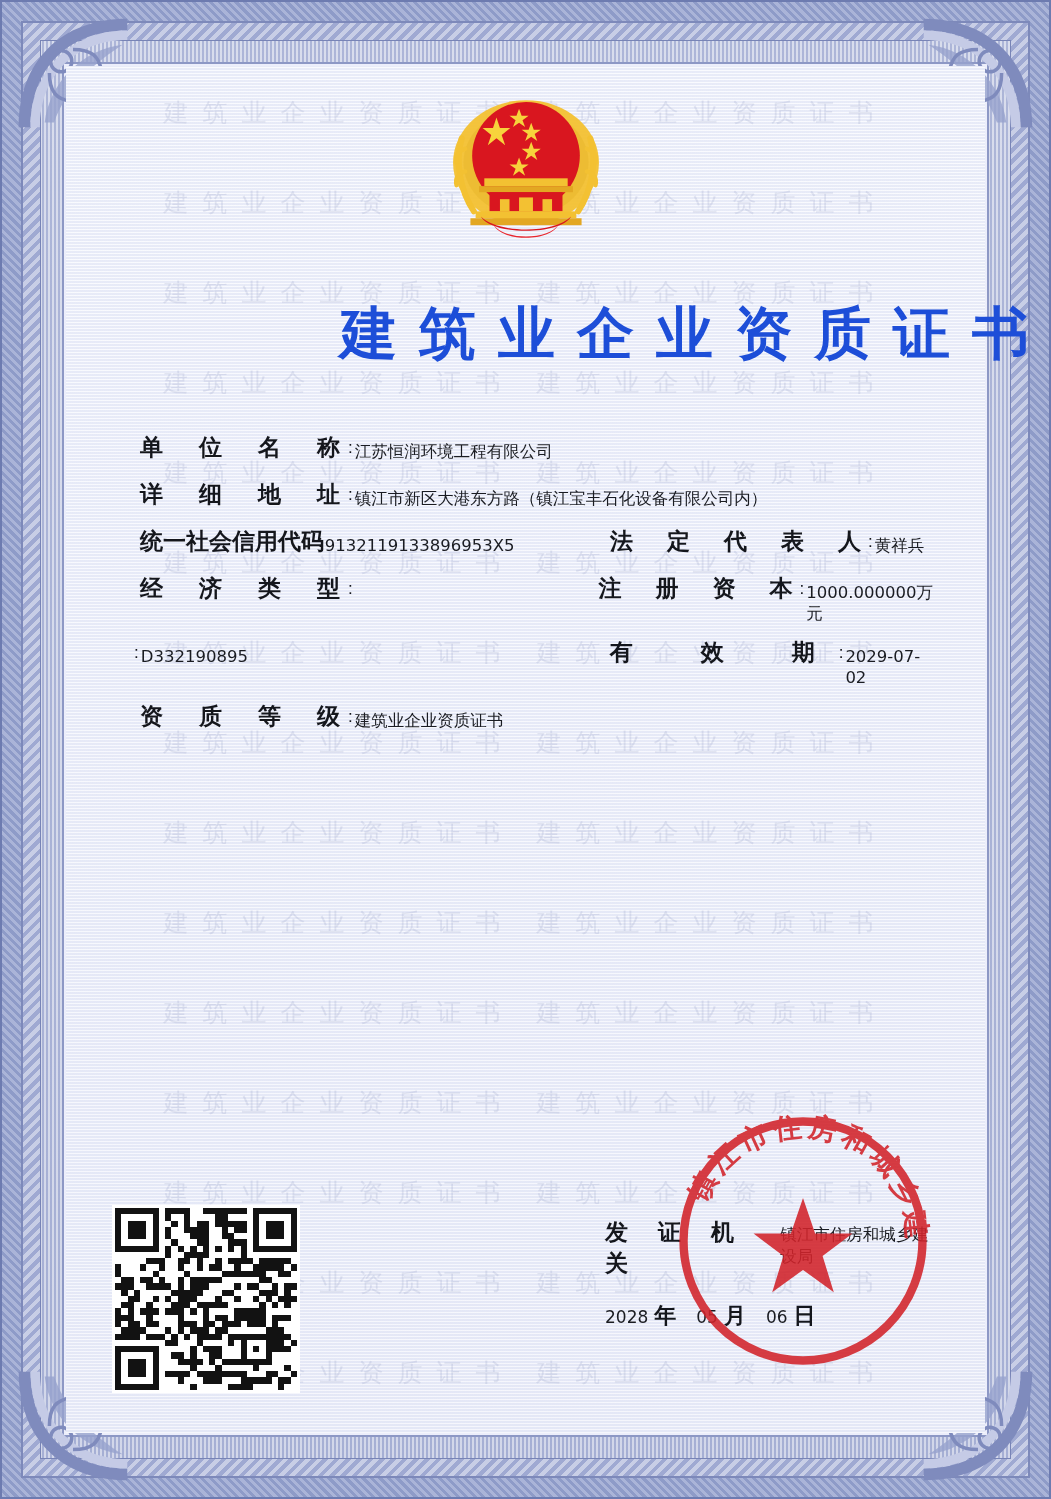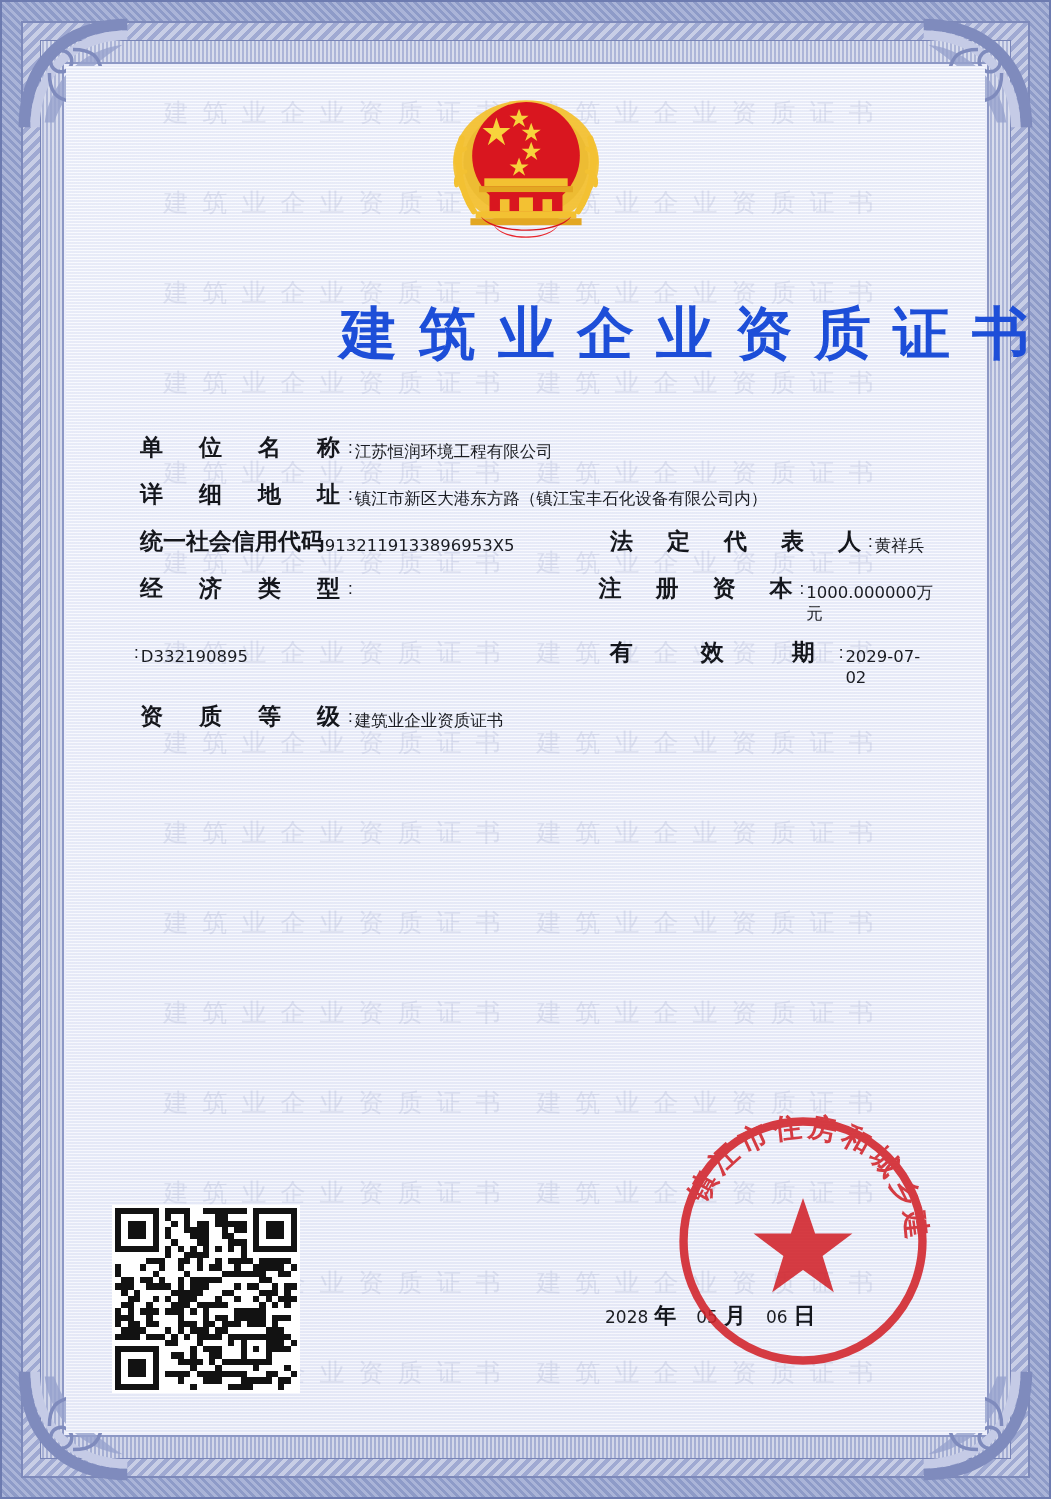--- a/index.html
+++ b/index.html
@@ -1227,20 +1227,24 @@
         <i style="background: transparent;"></i>
         <i style="background: transparent;"></i>
         <i style="background: transparent;"></i>
         <i></i>
         <i style="background: transparent;"></i>
         <i style="background: transparent;"></i>
       </div>
   </div>
 
   <div class="issuer">
+    <div class="issuer-line">
+      <span class="issuer-lbl">发 证 机 关</span>
+      <span class="issuer-val">镇江市住房和城乡建设局</span>
+    </div>
     <div class="date-line">
       <span class="date-num">2028</span>
       <span class="date-cn">年</span>
       <span class="date-num" style="margin-left:14px">05</span>
       <span class="date-cn">月</span>
       <span class="date-num" style="margin-left:14px">06</span>
       <span class="date-cn">日</span>
     </div>
   </div>
 

